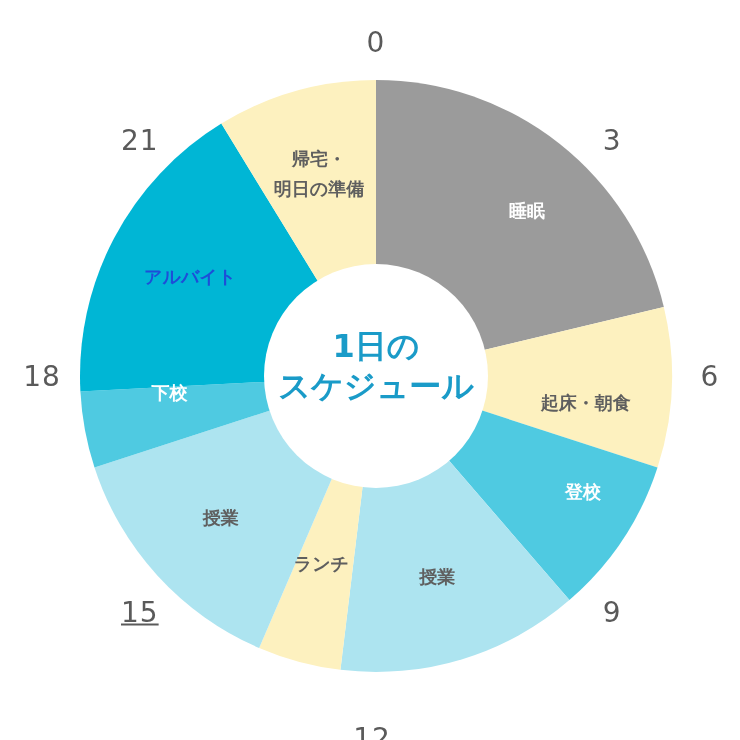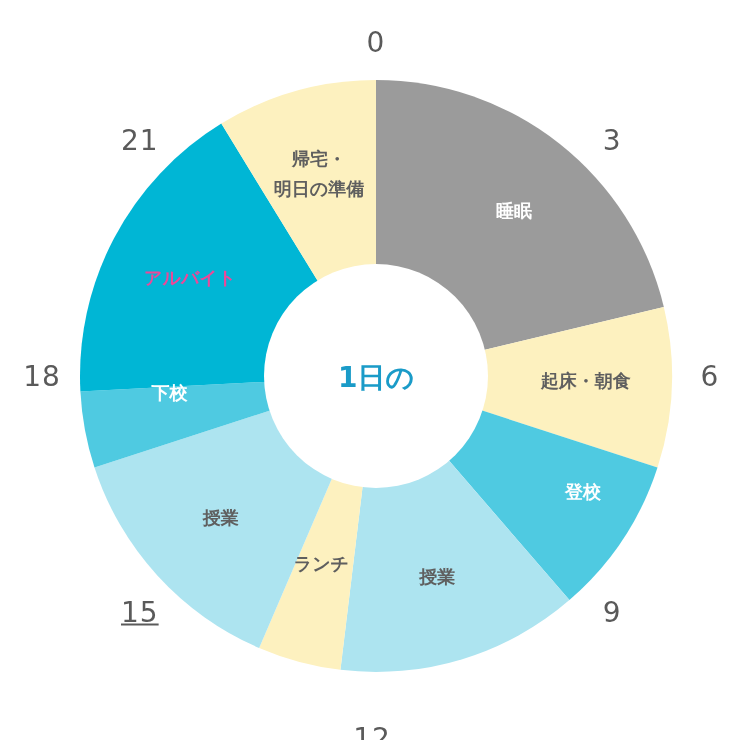--- a/index.html
+++ b/index.html
@@ -4,21 +4,21 @@
   <style>
     html, body { margin: 0; padding: 0; background: #ffffff; }
     body { width: 740px; height: 740px; position: relative; overflow: hidden;
            font-family: "DejaVu Sans", "Liberation Sans", sans-serif; }
     #chart { position: absolute; left: 0; top: 0; width: 740px; height: 740px; }
     .hour-label { position: absolute; font-size: 28px; color: #5a5a5a; transform: translate(-50%, -50%);
                   font-family: "DejaVu Sans", sans-serif; letter-spacing: 1px; }
     .slice-label { position: absolute; transform: translate(-50%, -50%); text-align: center;
                    font-size: 18px; line-height: 30px; white-space: nowrap; font-weight: bold; }
     .center-title { position: absolute; left: 376px; top: 366px; transform: translate(-50%, -50%);
-                    text-align: center; color: #1a9bc8; font-size: 28px; font-weight: bold; line-height: 40px; margin-top: 12px; }
+                    text-align: center; color: #1a9bc8; font-size: 32px; font-weight: bold; line-height: 40px; }
   </style>
 </head>
 <body>
 
 <svg id="chart" viewBox="0 0 740 740" xmlns="http://www.w3.org/2000/svg">
   <g id="slices">
       <path d="M 376 376 L 376 80 A 296 296 0 0 1 663.8214964377123 306.90017229865197 Z" fill="#9b9b9b"></path>
       <path d="M 376 376 L 663.8214964377123 306.90017229865197 A 296 296 0 0 1 657.5127288233655 467.4690303349844 Z" fill="#fdf1bf"></path>
       <path d="M 376 376 L 657.5127288233655 467.4690303349844 A 296 296 0 0 1 569.4124987810712 600.0705364729199 Z" fill="#4fcae1"></path>
       <path d="M 376 376 L 569.4124987810712 600.0705364729199 A 296 296 0 0 1 340.4394957049445 669.8561732111159 Z" fill="#ade4f0"></path>
@@ -35,26 +35,27 @@
     <div class="hour-label" style="left: 376px; top: 42px;">0</div>
     <div class="hour-label" style="left: 612.174px; top: 139.826px;">3</div>
     <div class="hour-label" style="left: 710px; top: 376px;">6</div>
     <div class="hour-label" style="left: 612.174px; top: 612.174px;">9</div>
     <div class="hour-label" style="left: 372px; top: 710px; margin-top: 28px;">12</div>
     <div class="hour-label" style="left: 139.826px; top: 612.174px; text-decoration: underline;">15</div>
     <div class="hour-label" style="left: 42px; top: 376px;">18</div>
     <div class="hour-label" style="left: 139.826px; top: 139.826px; text-align: center;">21</div>
   </div>
 <div id="slice-labels">
-    <div class="slice-label" style="left: 514px; top: 211.083px; color: rgb(255, 255, 255); text-align: center;">睡眠</div>
-    <div class="slice-label" style="left: 585.838px; top: 381px; color: rgb(95, 95, 95);">起床・朝食</div>
+    <div class="slice-label" style="left: 527px; top: 211.083px; color: rgb(255, 255, 255); text-align: center;">睡眠</div>
+    <div class="slice-label" style="left: 585.838px; top: 403px; color: rgb(95, 95, 95);">起床・朝食</div>
     <div class="slice-label" style="left: 550.913px; top: 492.212px; color: rgb(255, 255, 255); margin-left: 32px;">登校</div>
     <div class="slice-label" style="left: 437.223px; top: 576.878px; color: rgb(95, 95, 95);">授業</div>
     <div class="slice-label" style="left: 321.383px; top: 564px; color: rgb(95, 95, 95);">ランチ</div>
     <div class="slice-label" style="left: 220.863px; top: 517.536px; color: rgb(95, 95, 95);">授業</div>
     <div class="slice-label" style="left: 169.516px; top: 393px; color: rgb(255, 255, 255);">下校</div>
-    <div class="slice-label" style="left: 190.153px; top: 278.221px; color: #ec4899;">アルバイト</div>
+    <div class="slice-label" style="left: 190.153px; top: 278.221px; color: #1d4ed8; font-family: Liberation Mono, monospace;">アルバイト</div>
     <div class="slice-label" style="left: 318.998px; top: 173.884px; color: rgb(95, 95, 95);">帰宅・<br>明日の準備</div>
   </div>
 
 <div class="center-title">
   <div>1日の</div>
+  <div>スケジュール</div>
 </div>
 
 </body></html>

